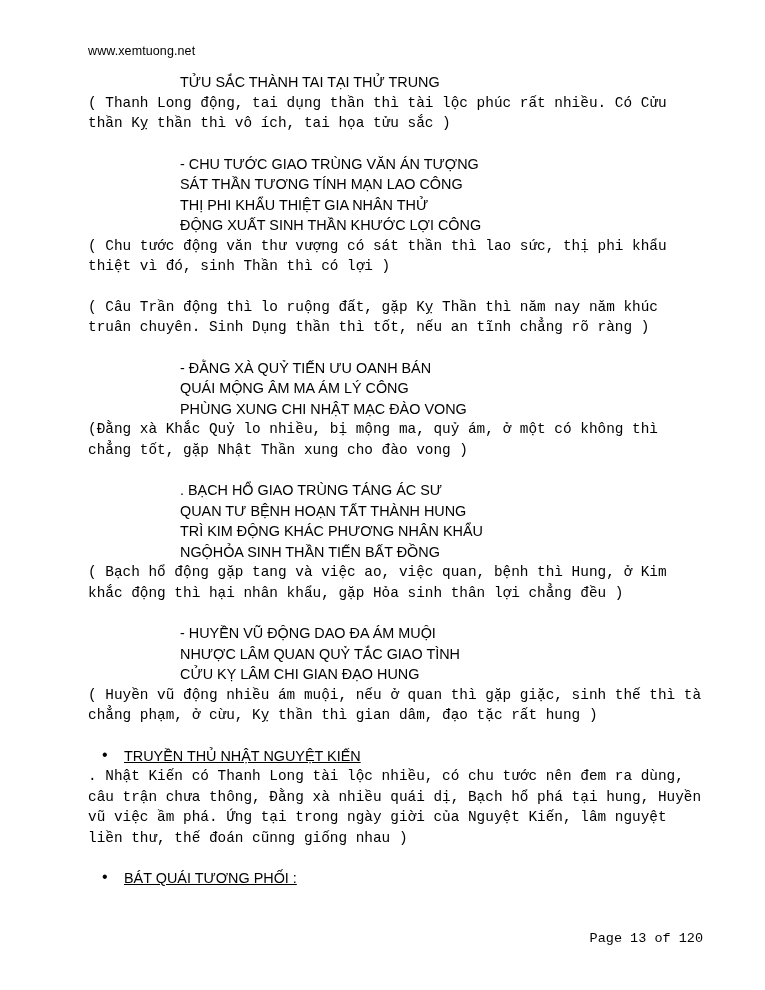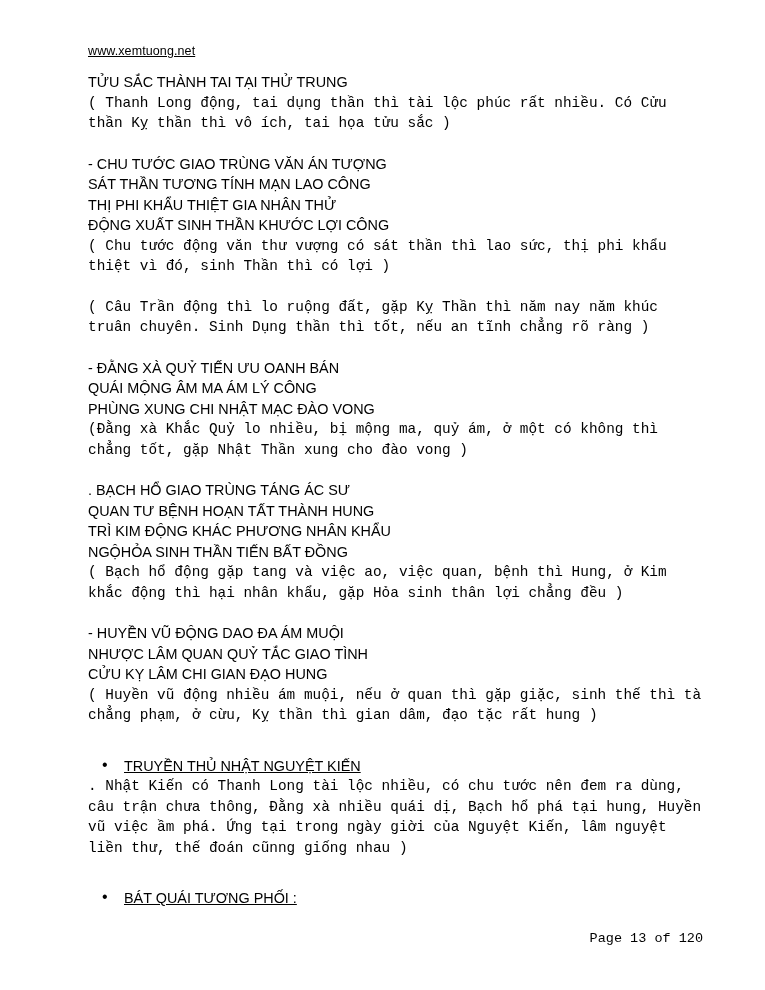--- a/index.html
+++ b/index.html
@@ -18,28 +18,28 @@
   .page {
     position: absolute;
     left: 0; top: 0;
     width: 765px;
     height: 990px;
     box-sizing: border-box;
     padding: 44px 62px 0 88px;
   }
   .site-url {
     font-size: 12.5px;
-    text-decoration: underline;
     letter-spacing: 0.1px;
     margin: 0 0 14px 0;
   }
   .block {
     margin: 0;
   }
   .indent {
+    margin-left: 92px;
   }
   .line {
     font-size: 14.4px;
     line-height: 20.5px;
     white-space: pre-wrap;
     margin: 0;
   }
   .para {
     font-size: 14.4px;
     line-height: 20.5px;
@@ -53,21 +53,20 @@
     list-style: none;
     margin: 0;
     padding: 0;
   }
   ul.bullets > li {
     position: relative;
     padding-left: 36px;
     font-size: 14.4px;
     line-height: 20.5px;
     margin-bottom: 0;
-    margin-top: 10px;
   }
   ul.bullets > li::before {
     content: "\2022";
     position: absolute;
     left: 14px;
     top: -1px;
     font-size: 16px;
   }
   .ul-label {
     text-decoration: underline;

